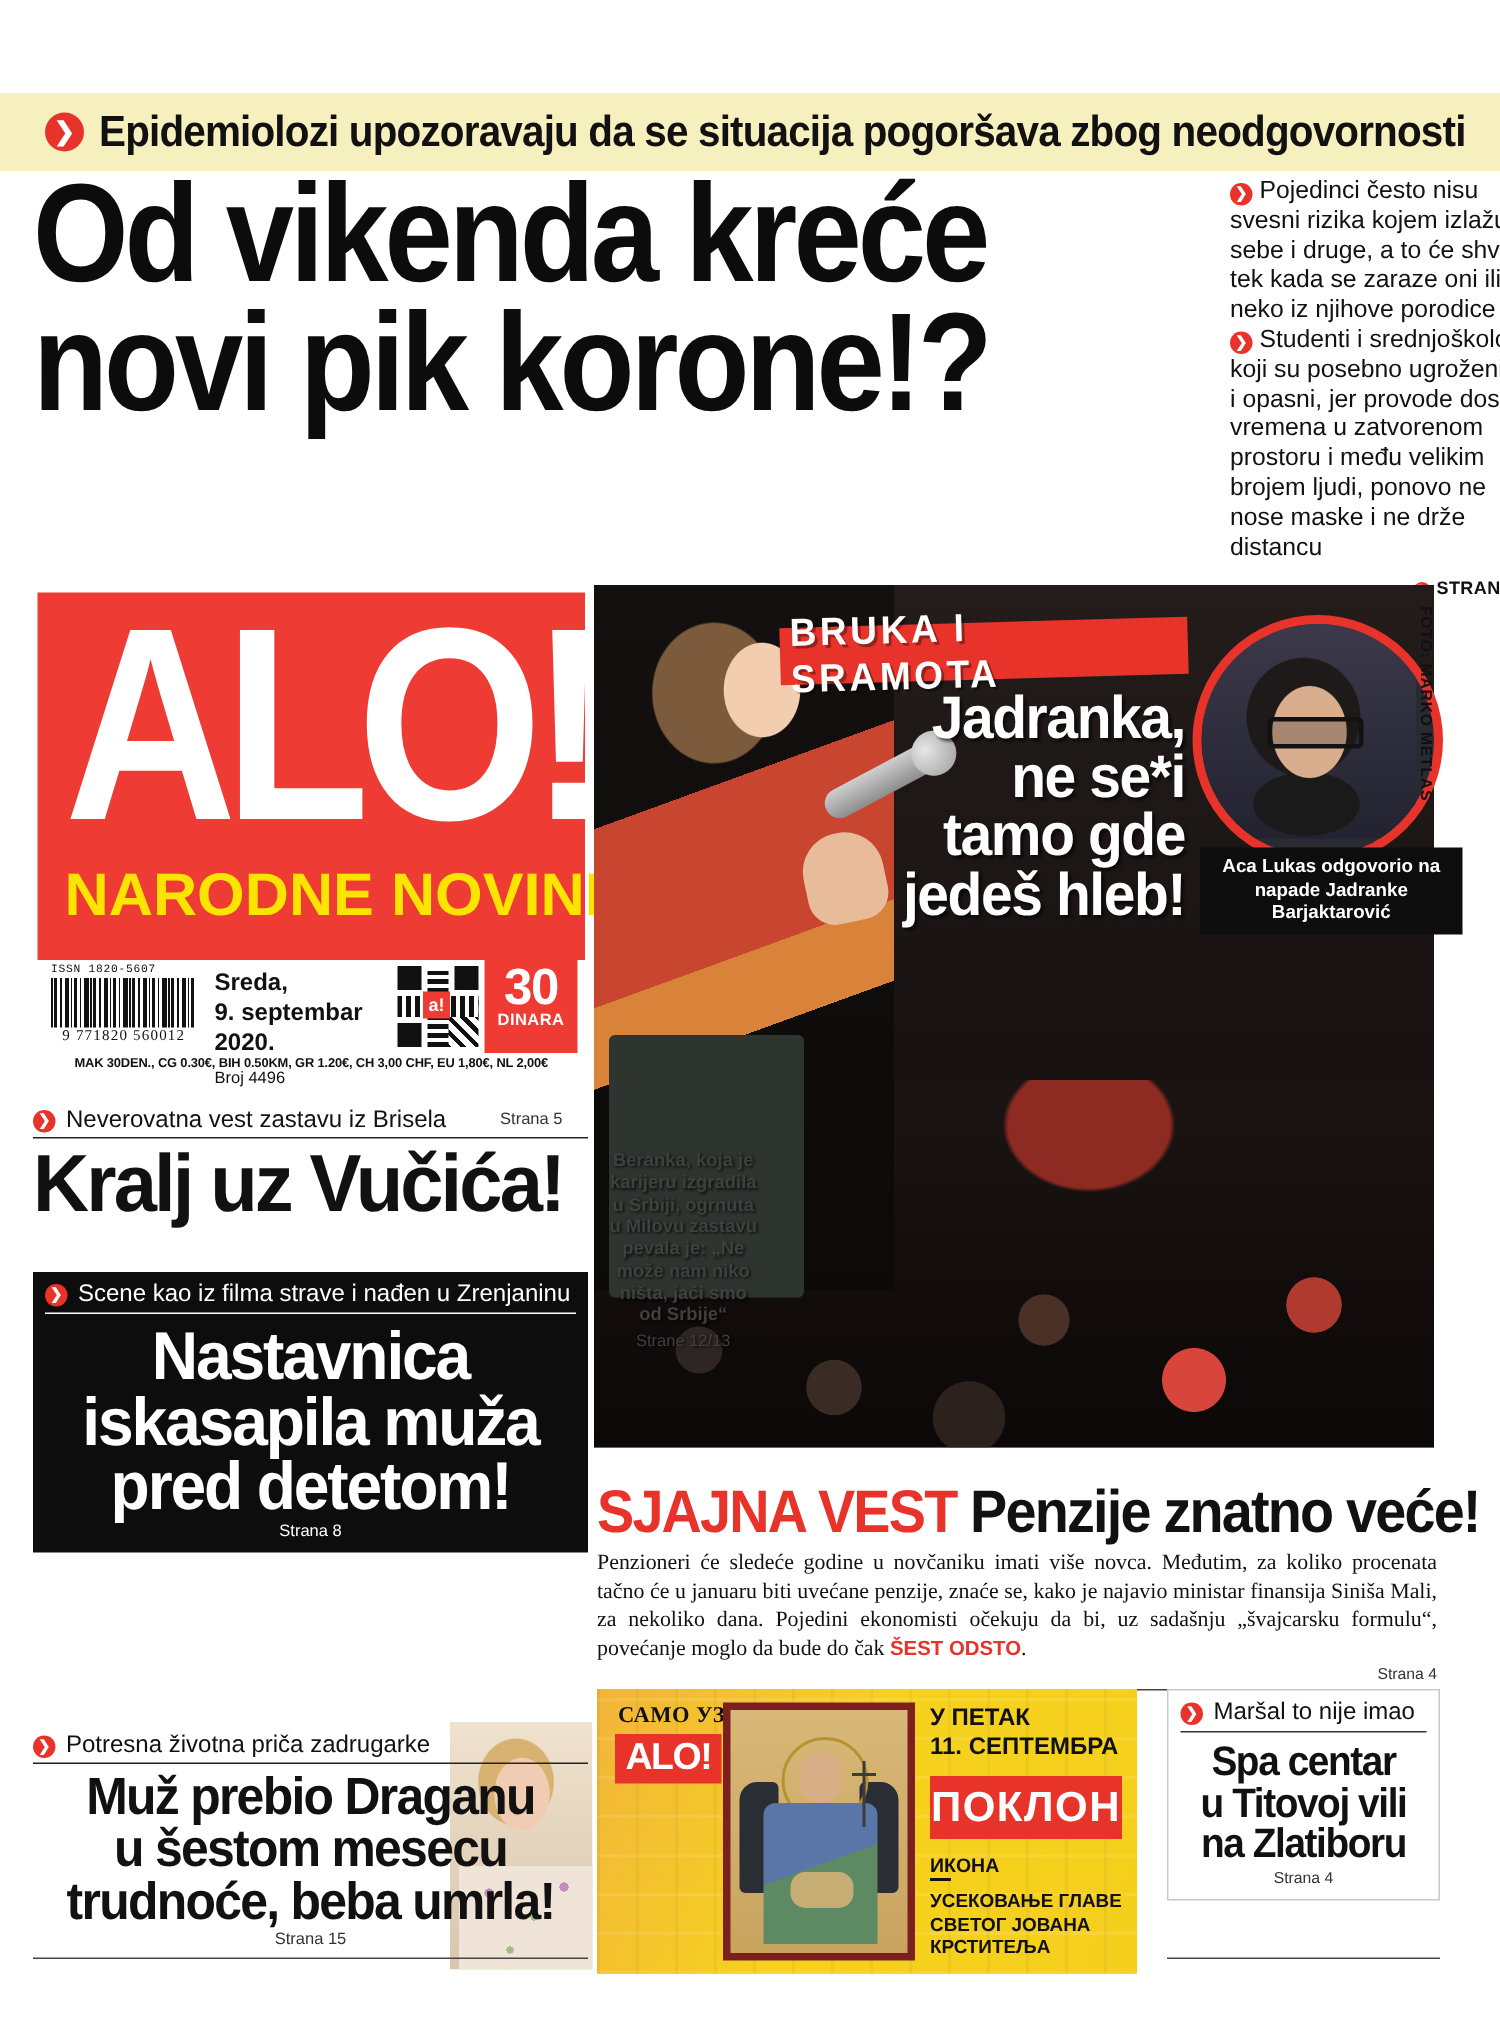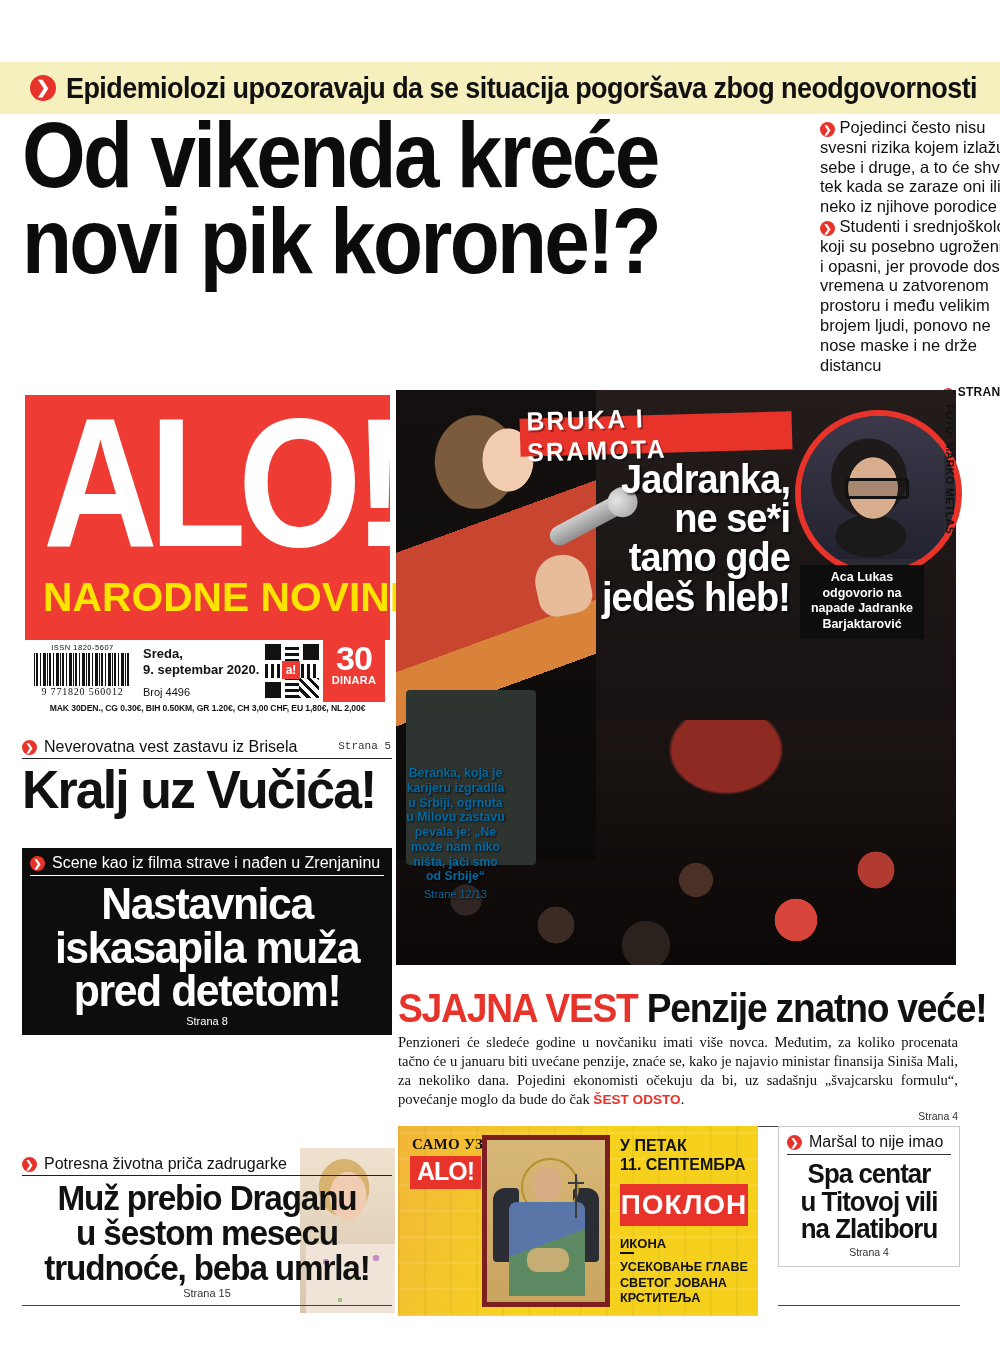--- a/index.html
+++ b/index.html
@@ -29,26 +29,26 @@
 
   
   .masthead{position:absolute;left:25px;top:395px;width:365px;height:245px;background:#ee3b33;}
   .alo{position:absolute;left:18px;top:-4px;font-size:150px;font-weight:bold;color:#fff;letter-spacing:-8px;
        line-height:1;transform:scaleX(1.06) scaleY(1.22);transform-origin:left top;}
   .narodne{position:absolute;left:18px;top:180px;font-size:40px;font-weight:bold;color:#fbe400;
            letter-spacing:0px;transform:scaleX(1.02);transform-origin:left top;white-space:nowrap;}
 
   .infobar{position:absolute;left:30px;top:640px;width:355px;height:62px;background:#fff;display:flex;align-items:stretch;}
   .barcode{width:105px;padding:3px 4px 0 4px;box-sizing:border-box;}
-  .issn{font-size:7.5px;letter-spacing:.5px;color:#111;text-align:center;font-family:Liberation Sans, sans-serif;}
+  .issn{font-size:7.5px;letter-spacing:.5px;color:#111;font-family:Liberation Mono, monospace;}
   .bars{height:33px;width:100%;margin-top:1px;
         background:repeating-linear-gradient(90deg,#111 0 1px,#fff 1px 2px,#111 2px 4px,#fff 4px 6px,#111 6px 7px,#fff 7px 9px,#111 9px 12px,#fff 12px 13px);}
   .ean{font-size:10px;letter-spacing:.8px;text-align:center;color:#111;font-family:"Liberation Serif",serif;}
   .dateblk{flex:1;padding:6px 0 0 8px;box-sizing:border-box;}
-  .dateblk .d1{font-size:13px;font-weight:bold;color:#111;line-height:1.25;}
+  .dateblk .d1{font-size:16px;font-weight:bold;color:#111;line-height:1.25;}
   .dateblk .d2{font-size:11px;color:#111;margin-top:7px;}
   .qr{width:54px;height:54px;margin:4px 4px 0 0;
       background:
         linear-gradient(#111,#111) 0 0/16px 16px no-repeat,
         linear-gradient(#fff,#fff) 4px 4px/8px 8px no-repeat,
         linear-gradient(#111,#111) 6px 6px/4px 4px no-repeat,
         linear-gradient(#111,#111) 38px 0/16px 16px no-repeat,
         linear-gradient(#fff,#fff) 42px 4px/8px 8px no-repeat,
         linear-gradient(#111,#111) 44px 6px/4px 4px no-repeat,
         linear-gradient(#111,#111) 0 38px/16px 16px no-repeat,
@@ -67,21 +67,21 @@
   .pricesline{position:absolute;left:30px;top:703px;width:355px;font-size:8.6px;color:#111;font-weight:bold;
               text-align:center;letter-spacing:-.1px;}
 
   
   .kicker{display:flex;align-items:center;gap:7px;font-size:16px;color:#111;}
   .kicker .k-txt{font-size:16px;}
   .art-kralj{position:absolute;left:22px;top:738px;width:370px;}
   .rule{border-bottom:1.5px solid #222;margin-top:2px;}
   .kralj-h{font-size:54px;font-weight:bold;color:#111;letter-spacing:-2px;line-height:1;margin-top:3px;
            transform:scaleX(0.96);transform-origin:left top;white-space:nowrap;}
-  .strana-r{position:absolute;right:1px;top:2px;font-size:11px;color:#333;font-family:Liberation Mono, monospace;}
+  .strana-r{position:absolute;right:17px;top:2px;font-size:11px;color:#333;}
 
   .art-nast{position:absolute;left:22px;top:848px;width:370px;background:#0d0d0d;color:#fff;padding:6px 8px 8px 8px;box-sizing:border-box;}
   .art-nast .kicker{color:#fff;}
   .nast-rule{border-bottom:1.5px solid #fff;margin-top:3px;}
   .nast-h{font-size:45px;font-weight:bold;line-height:.97;letter-spacing:-1.5px;text-align:center;margin-top:6px;
           transform:scaleX(0.95);transform-origin:center top;}
   .nast-body{font-size:12.7px;line-height:1.28;font-weight:bold;margin-top:7px;}
   .nast-strana{font-size:11px;text-align:center;font-weight:normal;margin-top:2px;}
 
   .art-muz{position:absolute;left:22px;top:1155px;width:370px;}
@@ -142,26 +142,26 @@
   .lukas-circle{position:absolute;left:795px;top:410px;width:155px;height:155px;border-radius:50%;
      border:6px solid #e8332a;overflow:hidden;background:#2a2a33;}
   .lukas-circle .lface{position:absolute;left:0;top:0;width:143px;height:143px;
      background:
        radial-gradient(ellipse 34px 42px at 72px 72px,#d9ae8e 0 72%,rgba(0,0,0,0) 74%),
        radial-gradient(ellipse 52px 54px at 68px 62px,#1e1a19 0 72%,rgba(0,0,0,0) 74%),
        radial-gradient(ellipse 50px 30px at 70px 120px,#1a1a1a 0 70%,rgba(0,0,0,0) 72%),
        linear-gradient(#3c3a4a,#232230);}
   .lukas-circle .glasses{position:absolute;left:44px;top:62px;width:58px;height:15px;
      border:3px solid #121212;border-radius:4px;background:rgba(20,20,20,.25);}
-  .lukas-cap{position:absolute;left:800px;top:565px;width:124px;background:#0d0d0d;color:#fff;
+  .lukas-cap{position:absolute;left:800px;top:565px;width:175px;background:#0d0d0d;color:#fff;
      text-align:center;font-size:12.5px;font-weight:bold;line-height:1.25;padding:5px 4px 6px 4px;box-sizing:border-box;}
   .foto-credit{position:absolute;left:944px;top:404px;font-size:10.5px;font-weight:bold;color:#111;
      writing-mode:vertical-rl;letter-spacing:.5px;}
 
-  .beranka{position:absolute;left:404px;top:766px;width:103px;text-align:center;color:#0369a1;
+  .beranka{position:absolute;left:404px;top:766px;width:103px;text-align:center;color:#404040;
      font-size:12.3px;font-weight:bold;line-height:1.2;text-shadow:1px 1px 2px rgba(0,0,0,.8);}
   .beranka .bs{font-weight:normal;font-size:11px;margin-top:4px;}
 
   
   .sjajna{position:absolute;left:398px;top:988px;width:560px;}
   .sjajna-h{font-size:40px;font-weight:bold;line-height:1;letter-spacing:-1.3px;color:#111;
      transform:scaleX(0.93);transform-origin:left top;white-space:nowrap;}
   .sjajna-h .red{color:#e8332a;}
   .sjajna-body{font-family:"Liberation Serif",serif;font-size:14.6px;line-height:1.3;color:#111;margin-top:5px;text-align:justify;}
   .sjajna-body .hl{color:#e8332a;font-weight:bold;font-family:"Liberation Sans",sans-serif;font-size:13.6px;}

